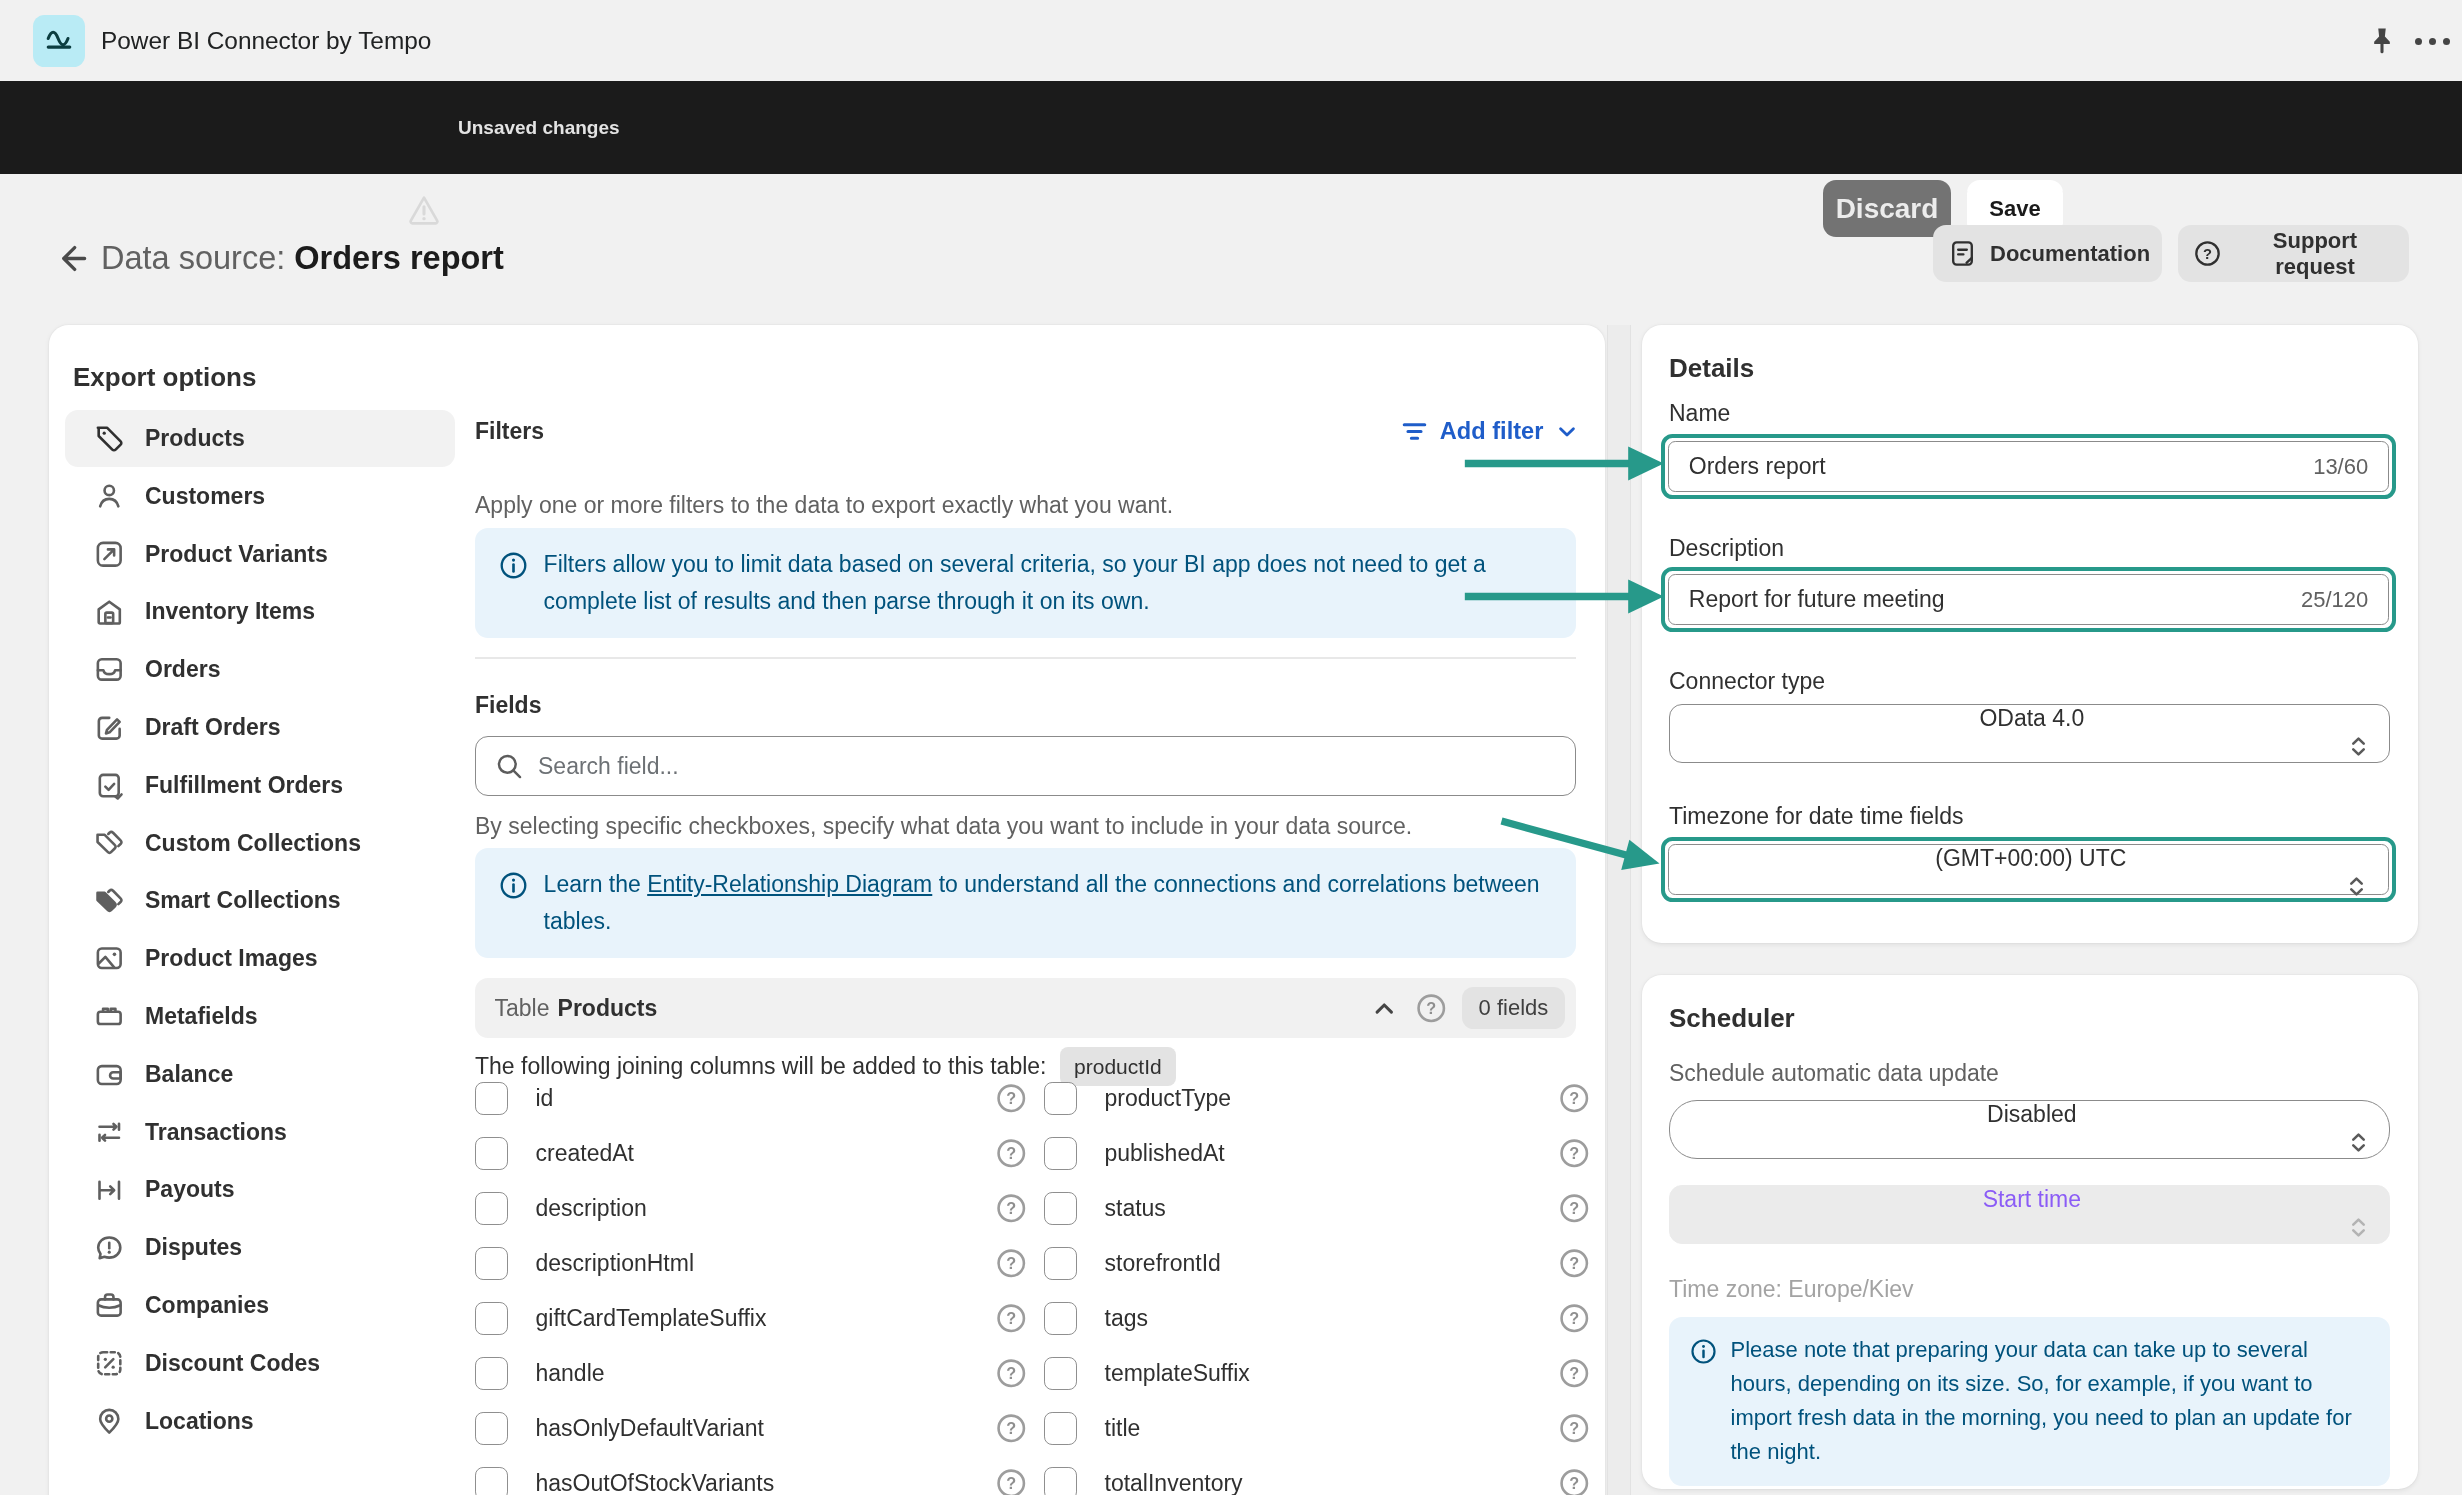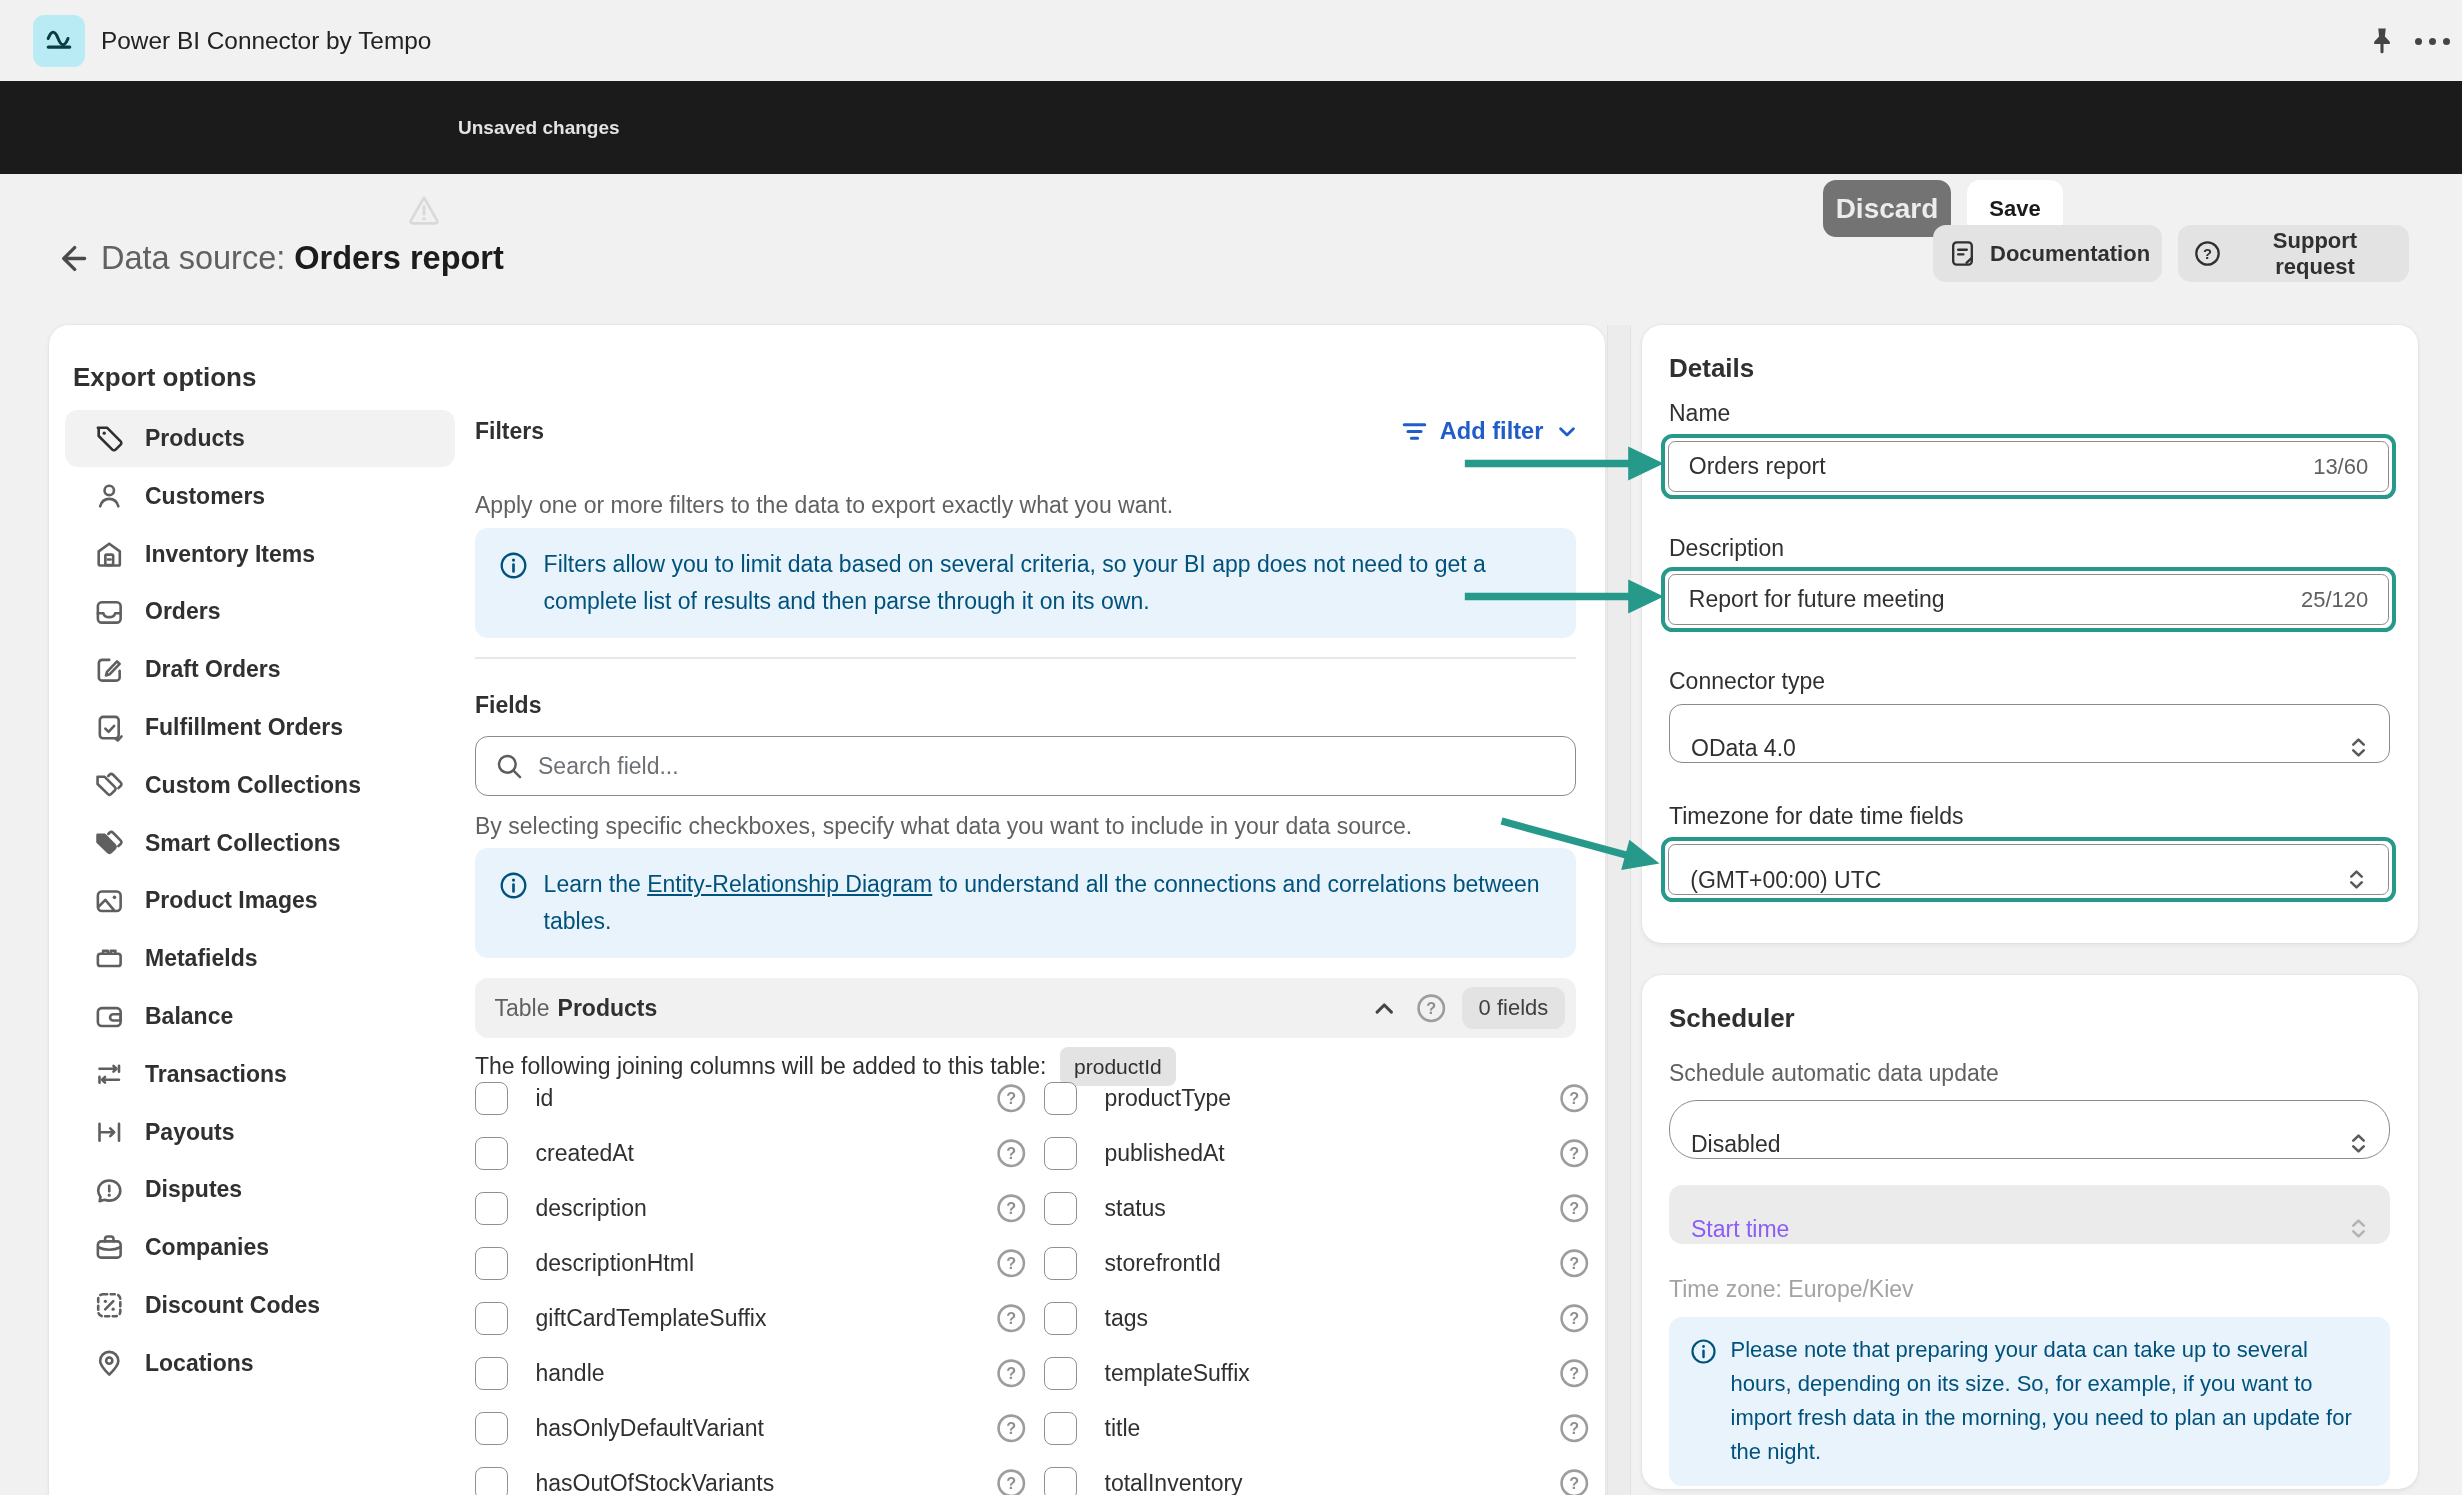--- a/index.html
+++ b/index.html
@@ -90,21 +90,21 @@
   .qicon { margin-left:auto; width:32.5px; height:32.5px; cursor:pointer; }
 
   
   .flabel2 { font-size:23px; color:#303030; }
   .tealbox { position:absolute; border:4.1px solid #27998a; border-radius:11.4px; background:#fff; padding:3.3px; }
   .inputline { width:100%; height:100%; border:1.6px solid #8b8b8b; border-radius:7.3px; background:#fff;
     display:flex; align-items:center; padding:0 19.5px; gap:13px; }
   .inputline input { flex:1; border:none; outline:none; font-size:23px; color:#303030; font-family:inherit; background:transparent; }
   .counter { font-size:22px; color:#616161; white-space:nowrap; }
   .select { position:absolute; height:59px; border:1.6px solid #8b8b8b; border-radius:13px; background:#fff;
-    display:flex; align-items:flex-end; padding:0 16.3px 0 21px; cursor:pointer; }
+    display:flex; align-items:center; padding:0 16.3px 0 21px; cursor:pointer;flex-direction:column; }
   .select .val { font-size:23px; color:#303030; }
   .select .chev { margin-left:auto; }
   .select.inner { position:static; width:100%; height:100%; border-radius:7.3px; }
   .select.disabled { background:#ebebeb; border-color:#ebebeb; cursor:default; }
   .select.disabled .val { color:#8b5cf6; }
   .note { font-size:23px; color:#a3a3a3; }
   .sbanner { position:absolute; background:#e8f3fb; border-radius:13px; display:flex; gap:13px;
     padding:16.3px 19.5px; font-size:22px; line-height:34px; color:#00527c; }
   .sbanner .bicon { flex:0 0 29px; padding-top:3.3px; }
   svg { display:block; }
@@ -192,20 +192,29 @@
       <span class="sb-label">Products</span>
     </div>
     <div class="sb-item">
       <span class="sb-icon">
         <svg viewBox="0 0 20 20" width="32.5" height="32.5" fill="none" stroke="#5f5f5f" stroke-width="1.6" stroke-linecap="round" stroke-linejoin="round">
           <circle cx="10" cy="6.4" r="2.9"></circle>
           <path d="M4.4 16.2c.9-3.4 3.1-4.6 5.6-4.6s4.7 1.2 5.6 4.6"></path>
         </svg>
       </span>
       <span class="sb-label">Customers</span>
+    </div>
+    <div class="sb-item">
+      <span class="sb-icon">
+        <svg viewBox="0 0 20 20" width="32.5" height="32.5" fill="none" stroke="#5f5f5f" stroke-width="1.6" stroke-linecap="round" stroke-linejoin="round">
+          <rect x="3" y="3" width="14" height="14" rx="3.2"></rect>
+          <path d="M7 13l6-6M9.2 7H13v3.8"></path>
+        </svg>
+      </span>
+      <span class="sb-label">Product Variants</span>
     </div>
     <div class="sb-item">
       <span class="sb-icon">
         <svg viewBox="0 0 20 20" width="32.5" height="32.5" fill="none" stroke="#5f5f5f" stroke-width="1.6" stroke-linecap="round" stroke-linejoin="round">
           <path d="M3.5 8.2 10 3.5l6.5 4.7v7.9a.8.8 0 01-.8.8H4.3a.8.8 0 01-.8-.8z"></path>
           <rect x="7.6" y="10.2" width="4.8" height="6.5" rx=".8"></rect>
           <path d="M9.2 13.2h1.6"></path>
         </svg>
       </span>
       <span class="sb-label">Inventory Items</span>

